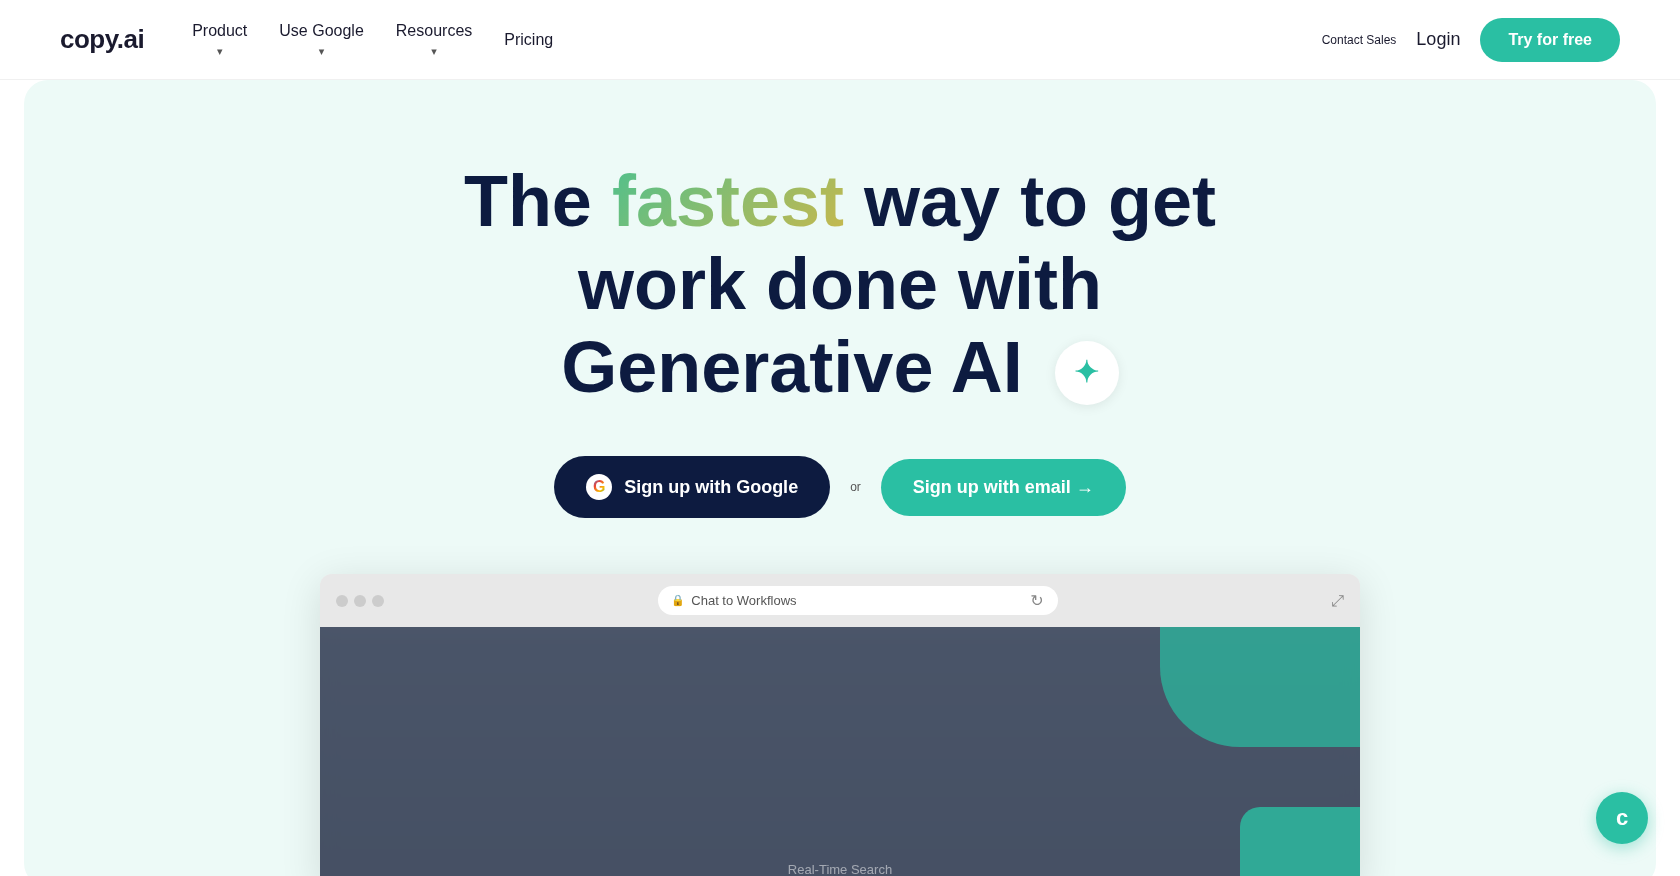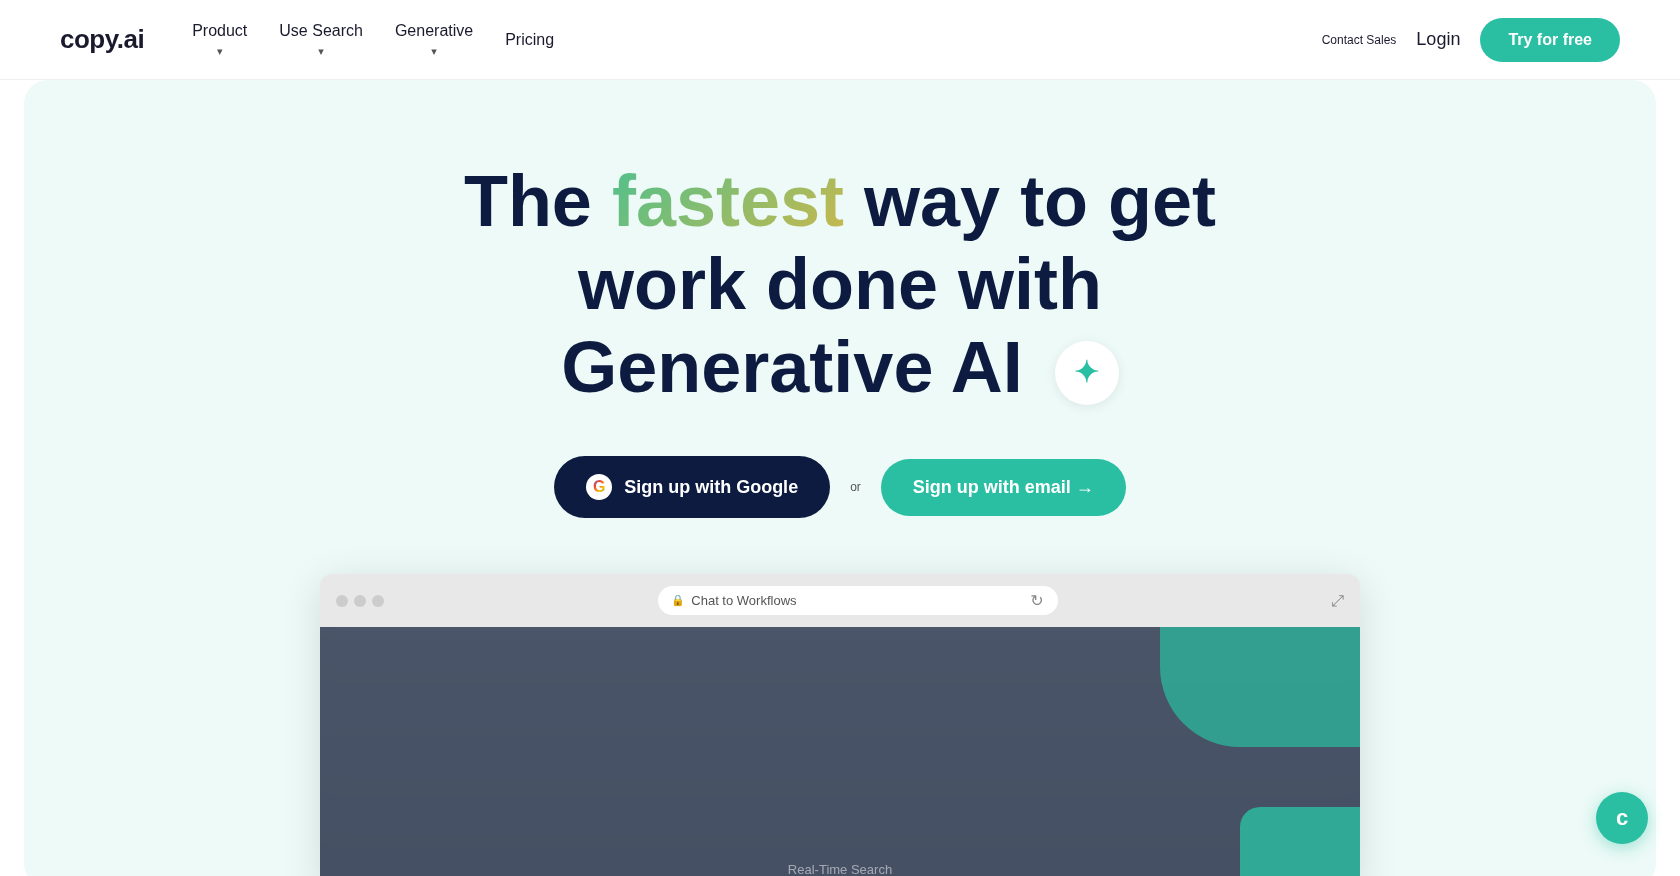--- a/index.html
+++ b/index.html
@@ -147,25 +147,25 @@
 
 <nav>
   <div class="nav-left">
     <div class="logo">copy.ai</div>
     <div class="nav-links">
       <a class="nav-link">
         <span>Product</span>
         <span class="chevron">▾</span>
       </a>
       <a class="nav-link">
-        <span>Use Search</span>
+        <span>Use Google</span>
         <span class="chevron">▾</span>
       </a>
       <a class="nav-link">
-        <span>Generative</span>
+        <span>Resources</span>
         <span class="chevron">▾</span>
       </a>
       <a class="nav-link">
         <span>Pricing</span>
       </a>
     </div>
   </div>
   <div class="nav-right">
     <span class="contact-sales">Contact Sales</span>
     <span class="login-link">Login</span>

